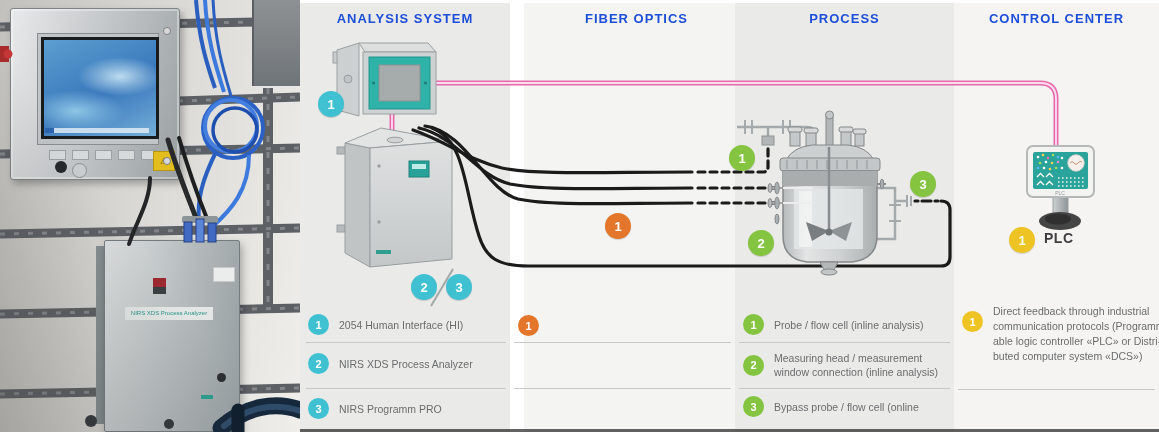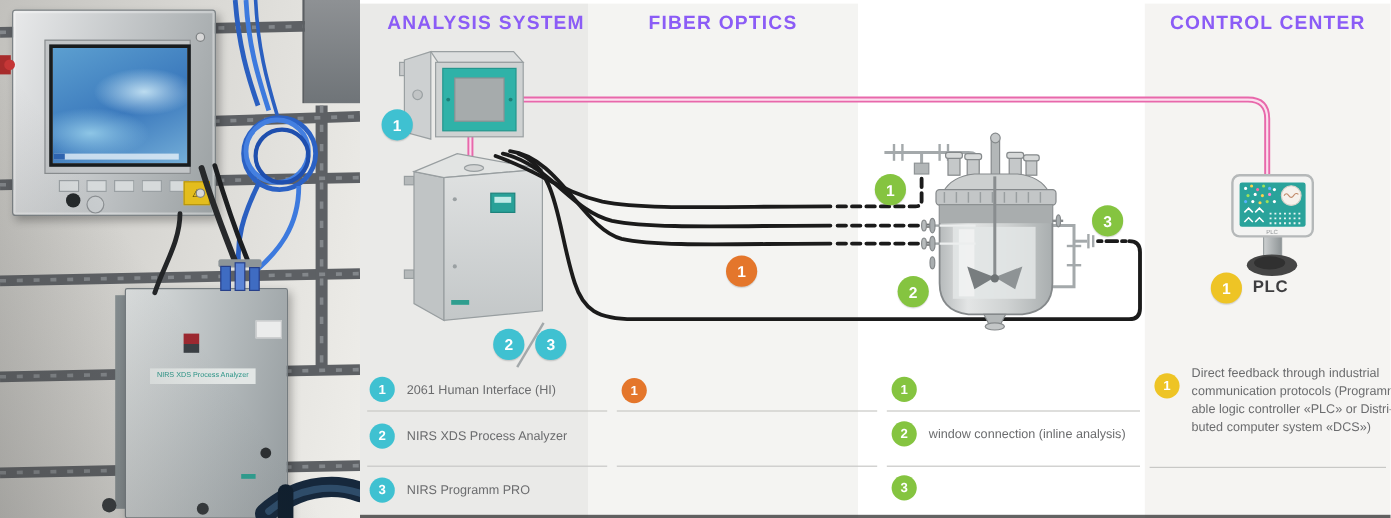--- a/index.html
+++ b/index.html
@@ -2,25 +2,25 @@
 <html><head>
 <meta charset="utf-8">
 <style>
   html,body{margin:0;padding:0;background:#fff;}
   .stage{position:relative;width:1159px;height:432px;overflow:hidden;
          font-family:"Liberation Sans",sans-serif;background:#fff;}
 
   
   .col{position:absolute;top:0;height:432px;}
   .col1{left:300px;width:210px;background:#eaeae8;}
-  .col2{left:490px;width:225px;background:#f4f4f2;}
+  .col2{left:524px;width:225px;background:#f4f4f2;}
   .col3{left:735px;width:219px;background:#eaeae8;}
   .col4{left:954px;width:205px;background:#f5f4f2;}
   .col-title{position:absolute;top:11px;left:0;width:100%;text-align:center;
-             font-size:16px;font-weight:700;letter-spacing:1px;color:#8b5cf6;}
+             font-size:13px;font-weight:700;letter-spacing:1px;color:#1d4ed8;}
 
   .sep{position:absolute;height:1px;background:#c8c8c6;}
 
   
   .badge{position:absolute;width:26px;height:26px;border-radius:50%;color:#fff;
          font-size:13px;font-weight:700;display:flex;align-items:center;justify-content:center;
          box-shadow:0 1px 1px rgba(0,0,0,.15);}
   .teal{background:#3fc1d1;} .orange{background:#e4762b;}
   .green{background:#85c440;} .yellow{background:#eec425;}
 
@@ -179,20 +179,23 @@
       </g>
     </svg>
     <div class="shade"></div>
   </div>
 
   <div class="col col1">
     <div class="col-title">ANALYSIS SYSTEM</div>
   </div>
   <div class="col col2">
     <div class="col-title">FIBER OPTICS</div>
+  </div>
+  <div class="col col3">
+    <div class="col-title">PROCESS</div>
   </div>
   <div class="col col4">
     <div class="col-title">CONTROL CENTER</div>
   </div>
   <div class="tstrip"></div>
 
   <svg class="dsvg" width="1159" height="432" viewBox="0 0 1159 432">
     <defs>
       <linearGradient id="vg" x1="0" x2="1" y1="0" y2="0">
         <stop offset="0" stop-color="#b6babb"></stop>
@@ -356,21 +359,21 @@
   <div class="sep" style="left:306px;top:388px;width:200px"></div>
   <div class="sep" style="left:514px;top:342px;width:217px"></div>
   <div class="sep" style="left:514px;top:388px;width:217px"></div>
   <div class="sep" style="left:739px;top:342px;width:211px"></div>
   <div class="sep" style="left:739px;top:388px;width:211px"></div>
   <div class="sep" style="left:958px;top:389px;width:197px"></div>
 
   <div class="leg" style="left:308px;top:314px;width:194px">
     <span class="lb teal">1</span>
     <span class="txt">
-        <span class="ln">2061 Human Interface (HI)</span>
+        <span class="ln">2054 Human Interface (HI)</span>
       </span>
   </div>
   <div class="leg" style="left:308px;top:353px;width:194px">
     <span class="lb teal">2</span>
     <span class="txt">
         <span class="ln">NIRS XDS Process Analyzer</span>
       </span>
   </div>
   <div class="leg" style="left:308px;top:398px;width:194px">
     <span class="lb teal">3</span>
@@ -378,30 +381,35 @@
         <span class="ln">NIRS Programm PRO</span>
       </span>
   </div>
 
   <div class="leg" style="left:518px;top:315px;width:210px">
     <span class="lb orange">1</span>
   </div>
 
   <div class="leg" style="left:743px;top:314px;width:205px">
     <span class="lb green">1</span>
+    <span class="txt">
+        <span class="ln">Probe / flow cell (inline analysis)</span>
+      </span>
   </div>
   <div class="leg" style="left:743px;top:351px;width:205px">
     <span class="lb green">2</span>
     <span class="txt">
+      <span class="ln">Measuring head / measurement</span>
       <span class="ln">window connection (inline analysis)</span>
     </span>
   </div>
   <div class="leg" style="left:743px;top:396px;width:205px">
     <span class="lb green">3</span>
     <span class="txt">
+      <span class="ln">Bypass probe / flow cell (online</span>
     </span>
   </div>
 
   <div class="leg topalign" style="left:962px;top:304px;width:200px">
     <span class="lb yellow">1</span>
     <span class="txt">
       <span class="ln">Direct feedback through industrial</span>
       <span class="ln">communication protocols (Programm</span>
       <span class="ln">able logic controller «PLC» or Distri-</span>
       <span class="ln">buted computer system «DCS»)</span>

